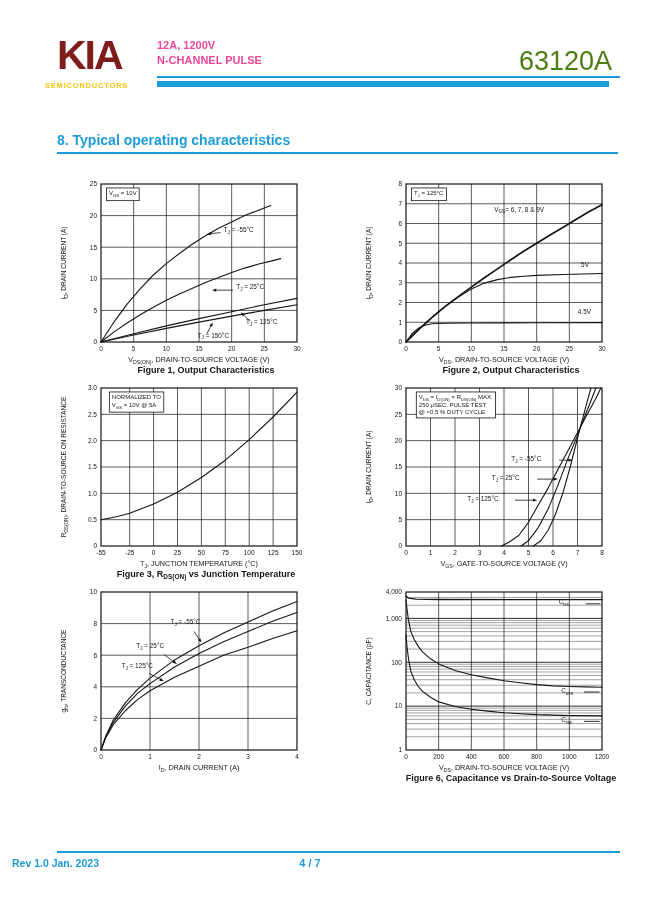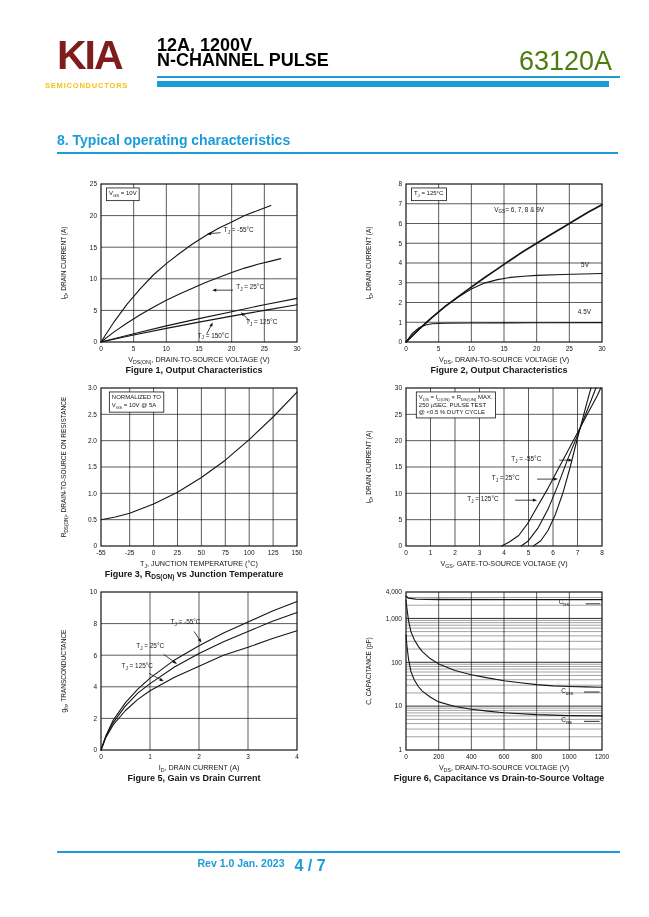--- a/index.html
+++ b/index.html
@@ -1,34 +1,34 @@
 <!DOCTYPE html>
 <html><head>
 <meta charset="utf-8">
 <style>
   html,body{margin:0;padding:0}
   body{width:649px;height:917px;background:#ffffff;position:relative;
        font-family:"Liberation Sans",sans-serif;overflow:hidden}
   .abs{position:absolute}
   .logo{left:57px;top:34px;font-size:41px;font-weight:800;letter-spacing:-2px;color:#7f1d1d;line-height:42px}
   .logosub{left:45px;top:81px;font-size:7.5px;font-weight:bold;letter-spacing:.8px;color:#f6c40e}
-  .ptitle{left:157px;top:38px;font-size:18px;font-weight:bold;color:#000000;line-height:15px}
+  .ptitle{left:157px;top:38px;font-size:11px;font-weight:bold;color:#ec4899;line-height:15px}
   .pnum{left:0;top:46px;width:612px;text-align:right;font-size:27px;color:#4d7c0f;font-weight:500}
   .hline1{left:157px;top:76px;width:463px;height:1.5px;background:#1b9cd8}
   .hline2{left:157px;top:81px;width:452px;height:5.5px;background:#1b9cd8}
   .sect{left:57px;top:132px;font-size:14px;font-weight:700;color:#1b9cd8}
   .sectline{left:57px;top:152px;width:561px;height:2px;background:#1b9cd8}
   .fig{position:absolute;width:270px;height:212px}
   .fig svg{position:absolute;left:0;top:0}
-  .caption{position:absolute;top:191px;left:14px;width:250px;text-align:center;
+  .caption{position:absolute;top:191px;left:26px;width:250px;text-align:center;
            font-size:9px;font-weight:bold;color:#151515}
   .caption .sb{font-size:72%;vertical-align:-1.5px}
   .fline{left:57px;top:851px;width:563px;height:1.5px;background:#1b9cd8}
-  .fpage{left:0;top:857px;width:620px;text-align:center;font-size:16px;font-weight:bold;color:#1b9cd8}
-  .frev{left:0;top:857px;width:482px;text-align:center;font-size:10.5px;font-weight:bold;color:#1b9cd8}
+  .fpage{left:0;top:857px;width:620px;text-align:center;font-size:11px;font-weight:bold;color:#1b9cd8}
+  .frev{left:12px;top:857px;width:482px;text-align:left;font-size:10.5px;font-weight:bold;color:#1b9cd8}
   svg text{font-family:"Liberation Sans",sans-serif;fill:#151515}
 </style>
 </head>
 <body>
 
 <div class="abs logo">KIA</div>
 <div class="abs logosub">SEMICONDUCTORS</div>
 <div class="abs ptitle">
   <div>12A, 1200V</div>
   <div>N-CHANNEL PULSE</div>
@@ -260,21 +260,20 @@
       <text x="115.58" y="42.39" font-size="6.4" text-anchor="start"><tspan font-size="6.4">T</tspan><tspan dy="1.7" font-size="4.61">J</tspan><tspan dy="-1.7" font-size="6.4"> = -55°C</tspan></text>
       <line x1="139.1" y1="49.5" x2="144.78955052925005" y2="58.06141889163345" stroke="#151515" stroke-width="0.8"></line>
       <polygon points="146.45,60.56000000000002 142.79279414982128,57.94755949935346 145.45794733207893,56.1764133972202" fill="#151515"></polygon>
       <text x="81.28" y="66.09" font-size="6.4" text-anchor="start"><tspan font-size="6.4">T</tspan><tspan dy="1.7" font-size="4.61">J</tspan><tspan dy="-1.7" font-size="6.4"> = 25°C</tspan></text>
       <line x1="108.72" y1="72.41" x2="119.51141771444998" y2="80.14262584527481" stroke="#151515" stroke-width="0.8"></line>
       <polygon points="121.95,81.89 117.60405191770985,80.74425340234474 119.46791768275006,78.14309896442471" fill="#151515"></polygon>
       <text x="66.58" y="85.84" font-size="6.4" text-anchor="start"><tspan font-size="6.4">T</tspan><tspan dy="1.7" font-size="4.61">J</tspan><tspan dy="-1.7" font-size="6.4"> = 125°C</tspan></text>
       <line x1="94.02" y1="91.37" x2="106.07743310689017" y2="97.84984500302262" stroke="#151515" stroke-width="0.8"></line>
       <polygon points="108.72,99.27000000000001 104.2629903512583,98.69115201389023 105.77782234803418,95.87241399457308" fill="#151515"></polygon>
     </svg>
-  <div class="caption"><span>Figure 5,  Gain vs Drain Current</span></div>
 </div>
 <div class="fig" style="left:360px;top:582px">
   <svg width="270" height="196">
       <line x1="46" y1="154.79568373946648" x2="242" y2="154.79568373946648" stroke="#151515" stroke-width="0.4"></line>
       <line x1="46" y1="147.07165387939176" x2="242" y2="147.07165387939176" stroke="#151515" stroke-width="0.4"></line>
       <line x1="46" y1="141.59136747893297" x2="242" y2="141.59136747893297" stroke="#151515" stroke-width="0.4"></line>
       <line x1="46" y1="137.34052710088918" x2="242" y2="137.34052710088918" stroke="#151515" stroke-width="0.4"></line>
       <line x1="46" y1="133.86733761885824" x2="242" y2="133.86733761885824" stroke="#151515" stroke-width="0.4"></line>
       <line x1="46" y1="130.93079775358598" x2="242" y2="130.93079775358598" stroke="#151515" stroke-width="0.4"></line>
       <line x1="46" y1="128.38705121839945" x2="242" y2="128.38705121839945" stroke="#151515" stroke-width="0.4"></line>

